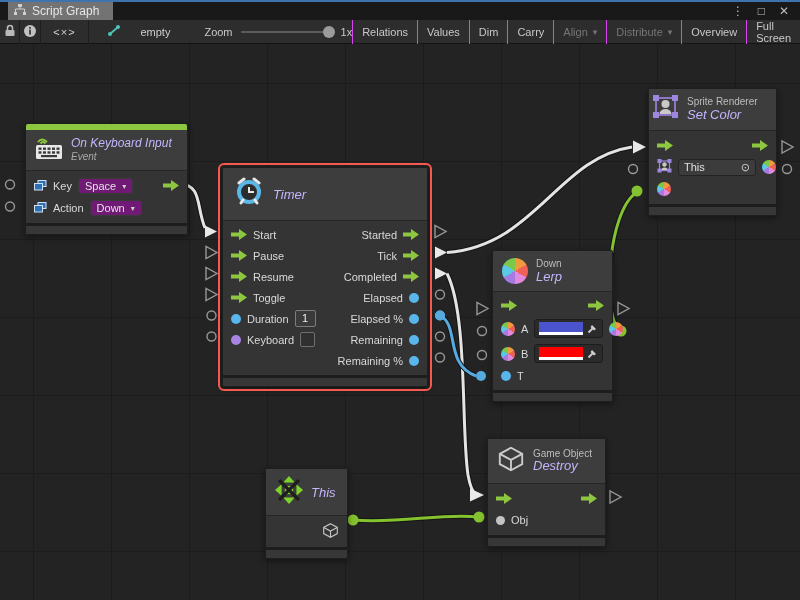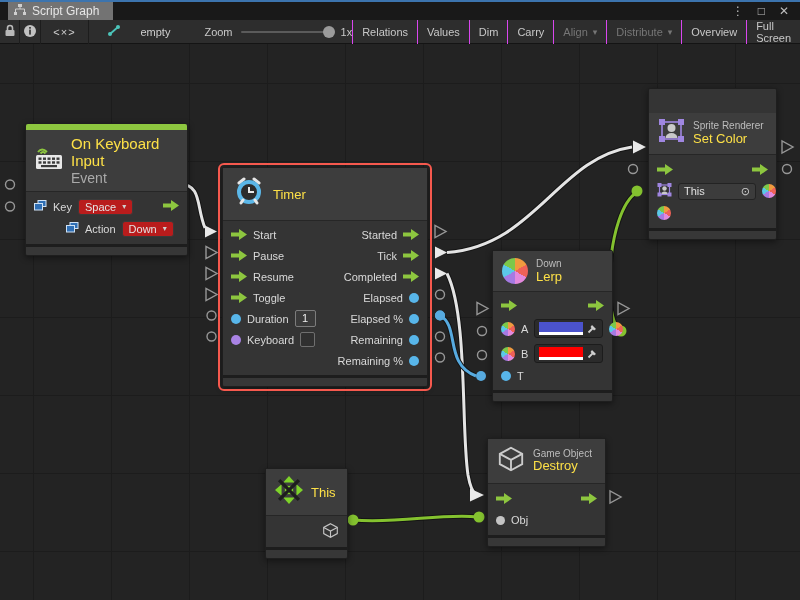--- a/index.html
+++ b/index.html
@@ -36,35 +36,35 @@
   svg.wires{position:absolute;top:0;left:0;width:800px;height:600px;z-index:10;pointer-events:none;}
 
   
   .node{position:absolute;z-index:20;background:#343434;border:1px solid #1e1e1e;border-radius:2px;box-sizing:border-box;
         color:#dedede;box-shadow:0 2px 6px rgba(0,0,0,.45);}
   .node.selected{outline:2px solid #f6594e;outline-offset:2px;}
   .accent{height:6px;background:#8dc63f;border-radius:2px 2px 0 0;}
   .nhead{display:flex;align-items:center;gap:8px;background:#3d3d3d;padding:5px 9px;border-bottom:1px solid #262626;}
   .nhead .ht{display:flex;flex-direction:column;line-height:1.15;}
   .ncat{font-size:10px;color:#bdbdbd;}
-  .ntitle{font-size:13px;color:#fde047;}
-  .ntitle.small{font-size:15px;}
-  .nsub{font-size:14px;color:#aaaaaa;}
+  .ntitle{font-size:13px;color:#c4b5fd;font-style:italic;}
+  .ntitle.small{font-size:12px;}
+  .nsub{font-size:10px;color:#aaaaaa;font-style:italic;}
   .nbody{background:#343434;padding:3px 0 4px 0;}
   .nfoot{height:8px;background:#373737;border-top:3px solid #1d1d1d;border-radius:0 0 2px 2px;}
   .prow{display:flex;align-items:center;gap:6px;height:21px;padding:0 8px;font-size:11px;color:#d9d9d9;white-space:nowrap;}
   .prow.tall{height:25px;}
   .split{justify-content:space-between;}
   .pl,.pr{display:flex;align-items:center;gap:6px;}
   .dot{width:10px;height:10px;border-radius:50%;flex:0 0 auto;}
   .dot.blue{background:#58b6ea;} .dot.purple{background:#a983e4;} .dot.gray{background:#c4c4c4;width:9px;height:9px;}
   .wheel{border-radius:50%;flex:0 0 auto;
     background:conic-gradient(#f09a3e 0 60deg,#ef6157 60deg 120deg,#e389dd 120deg 180deg,#a57ae3 180deg 240deg,#5bc8e8 240deg 300deg,#7cc84a 300deg 360deg);}
   .wheel.big{width:26px;height:26px;} .wheel.sm{width:14px;height:14px;}
-  .dd{display:inline-flex;align-items:center;background:#b91c1c;border:1px solid #3a3a3a;border-radius:3px;
+  .dd{display:inline-flex;align-items:center;background:#701a75;border:1px solid #3a3a3a;border-radius:3px;
       padding:1px 6px;color:#e3e3e3;font-size:11px;}
   .dd::after{content:"▾";margin-left:6px;font-size:8px;color:#cfcfcf;}
   .numbox{min-width:13px;text-align:center;background:#3a3a3a;border:1px solid #7c7c7c;border-radius:2px;
       padding:0 3px;font-size:11px;color:#eee;line-height:15px;}
   .checkbox{width:13px;height:13px;background:#303030;border:1px solid #6f6f6f;border-radius:2px;}
   .objfield{display:inline-flex;align-items:center;justify-content:space-between;background:#3c3c3c;border:1px solid #232323;
       border-radius:3px;padding:1px 5px;font-size:11px;color:#e0e0e0;width:78px;box-sizing:border-box;}
   .colorfield{display:inline-flex;align-items:center;gap:4px;background:#2b2b2b;border:1px solid #1c1c1c;border-radius:3px;padding:2px 4px;}
   .swatch{width:44px;height:13px;position:relative;}
   .swatch::after{content:"";position:absolute;left:0;right:0;bottom:0;height:3px;background:#ffffff;}
@@ -277,21 +277,21 @@
         <span class="dd">
             <span>Space</span>
           </span>
         <span class="grow"></span>
         <span>
           <svg width="16" height="11" viewBox="0 0 16 11">
               <path d="M0 3.5h8V0l8 5.5L8 11V7.5H0z" fill="#8dc63f"></path>
             </svg>
         </span>
       </div>
-      <div class="prow" style="height:22px;margin-left:32px;">
+      <div class="prow" style="height:22px;">
         <span>
           <svg width="13" height="11" viewBox="0 0 13 11">
               <rect x="4" y="0.5" width="8" height="6" fill="#2f6fb5" stroke="#cfe2f5"></rect>
               <rect x="0.5" y="3.5" width="8" height="6.5" fill="#2f6fb5" stroke="#cfe2f5"></rect>
             </svg>
         </span>
         <span>Action</span>
         <span class="dd">
             <span>Down</span>
           </span>
@@ -445,21 +445,21 @@
       </div>
       <div class="prow" style="height:20px;">
         <span class="dot blue"></span>
         <span>T</span>
       </div>
     </div>
     <div class="nfoot"></div>
   </div>
 
   <div class="node" style="left:648px;top:88px;width:129px;">
-    <div class="nhead" style="padding:6px 9px;margin-top:24px;">
+    <div class="nhead" style="padding:6px 3px;">
       <span>
         <svg width="27" height="25" viewBox="0 0 27 25">
           <rect x="4" y="3" width="19" height="17" fill="none" stroke="#9f86e0" stroke-width="1.6"></rect>
           <g fill="#9f86e0">
               <rect x="1" y="0" width="6" height="6"></rect>
               <rect x="20" y="0" width="6" height="6"></rect>
               <rect x="1" y="17" width="6" height="6"></rect>
               <rect x="20" y="17" width="6" height="6"></rect>
             </g>
           <circle cx="13.5" cy="9" r="4" fill="#c9c9c9"></circle>

